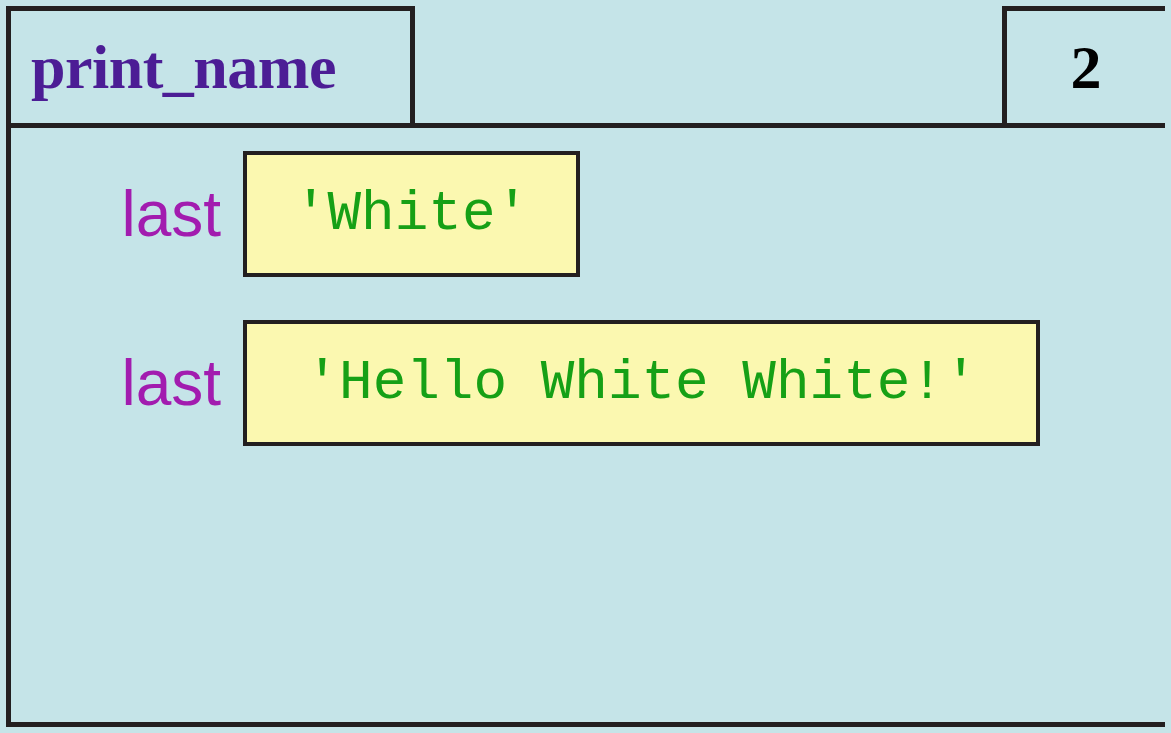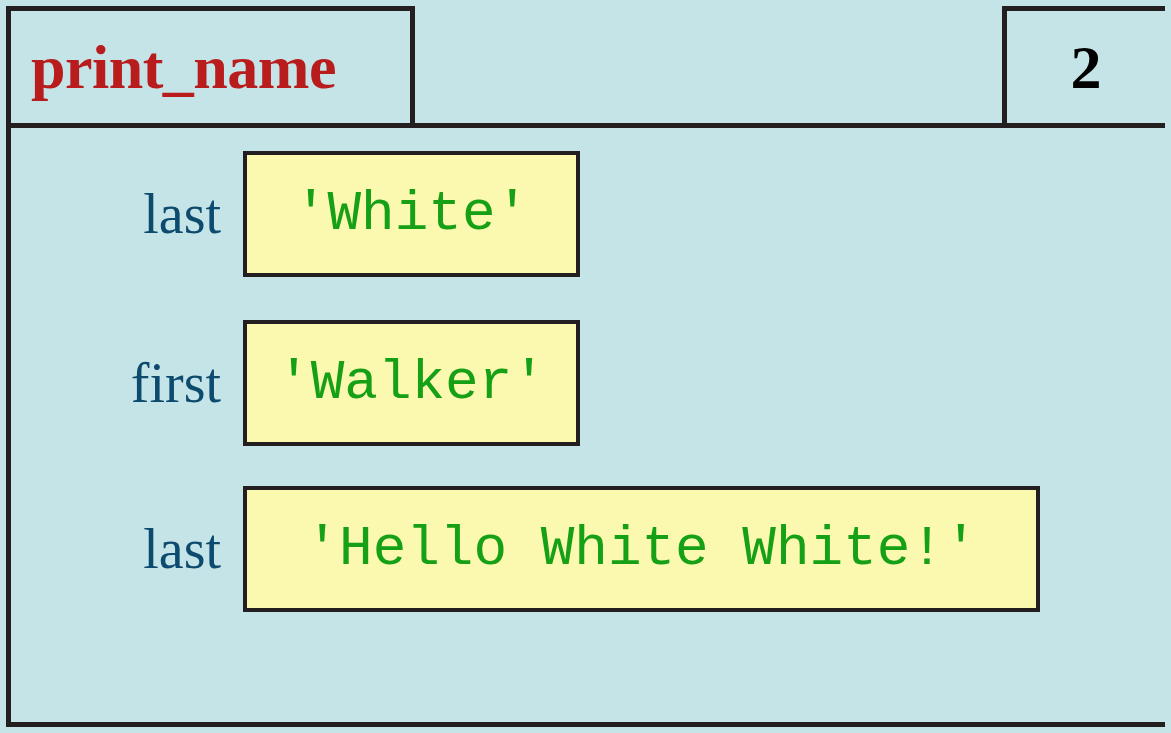--- a/index.html
+++ b/index.html
@@ -45,21 +45,21 @@
     display: flex;
     align-items: center;
     justify-content: flex-start;
   }
 
   .frame-title-text {
     font-family: "Liberation Serif", "DejaVu Serif", serif;
     font-weight: bold;
     font-size: 62px;
     line-height: 1;
-    color: #b91c1c;
+    color: #4c1d95;
     padding-left: 20px;
     letter-spacing: -0.5px;
     white-space: nowrap;
   }
 
   .frame-number-box {
     position: absolute;
     left: 996px;
     top: 0;
     width: 163px;
@@ -107,25 +107,25 @@
 
   .var-label-cell {
     width: 210px;
     text-align: right;
     vertical-align: middle;
     padding: 0 22px 0 0;
     white-space: nowrap;
   }
 
   .var-label {
-    font-family: Liberation Serif, serif;
+    font-family: Liberation Sans, sans-serif;
     font-weight: normal;
-    font-size: 56px;
+    font-size: 64px;
     line-height: 1;
-    color: #0c4a6e;
+    color: #a21caf;
   }
 
   .var-value-cell {
     vertical-align: middle;
     padding: 0;
     text-align: left;
   }
 
   .value-box {
     display: inline-block;
@@ -175,30 +175,20 @@
           <td class="var-label-cell">
             <span class="var-label">last</span>
           </td>
           <td class="var-value-cell">
             <span class="value-box width-short">
               <span class="value-text">'White'</span>
             </span>
           </td>
         </tr>
 
-        <tr class="var-row">
-          <td class="var-label-cell">
-            <span class="var-label">first</span>
-          </td>
-          <td class="var-value-cell">
-            <span class="value-box width-short">
-              <span class="value-text">'Walker'</span>
-            </span>
-          </td>
-        </tr>
 
         <tr class="var-row">
           <td class="var-label-cell">
             <span class="var-label">last</span>
           </td>
           <td class="var-value-cell">
             <span class="value-box width-long">
               <span class="value-text">'Hello White White!'</span>
             </span>
           </td>

